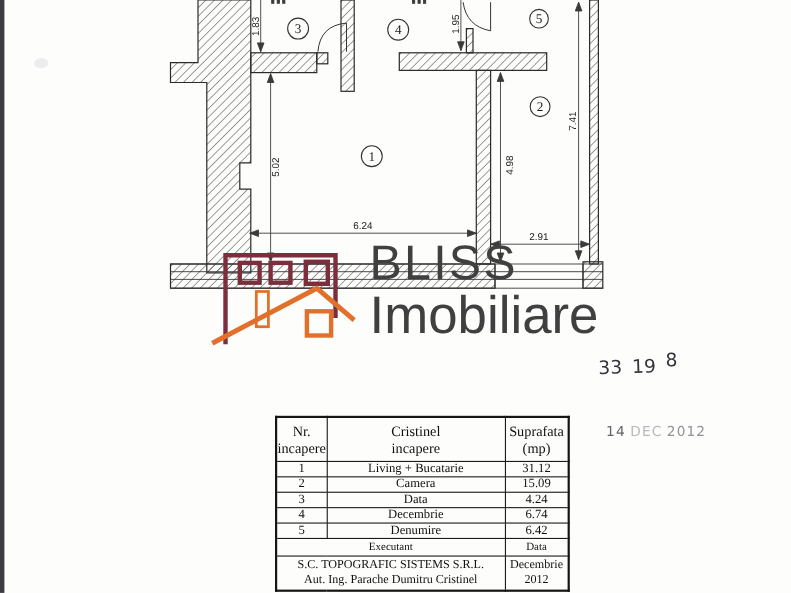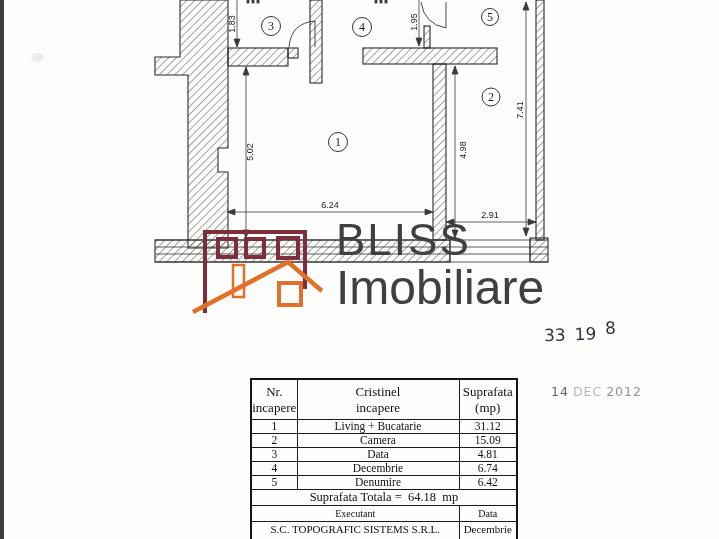--- a/index.html
+++ b/index.html
@@ -185,38 +185,31 @@
     <td class="data">31.12</td>
   </tr>
   <tr>
     <td class="data">2</td>
     <td class="data">Camera</td>
     <td class="data">15.09</td>
   </tr>
   <tr>
     <td class="data">3</td>
     <td class="data">Data</td>
-    <td class="data">4.81</td>
+    <td class="data">4.24</td>
   </tr>
   <tr>
     <td class="data">4</td>
     <td class="data">Decembrie</td>
     <td class="data">6.74</td>
   </tr>
   <tr>
     <td class="data">5</td>
     <td class="data">Denumire</td>
     <td class="data">6.42</td>
-  </tr>
-  <tr class="total">
-    <td colspan="3">
-      <span>Suprafata Totala =</span>&nbsp;
-      <span>64.18</span>&nbsp;
-      <span>mp</span>
-    </td>
   </tr>
   <tr class="execrow">
     <td colspan="2">Executant</td>
     <td>Data</td>
   </tr>
   <tr class="lastrow">
     <td colspan="2">
       <span>S.C. TOPOGRAFIC SISTEMS S.R.L.</span><br>
       <span>Aut. Ing. Parache Dumitru Cristinel</span>
     </td>

